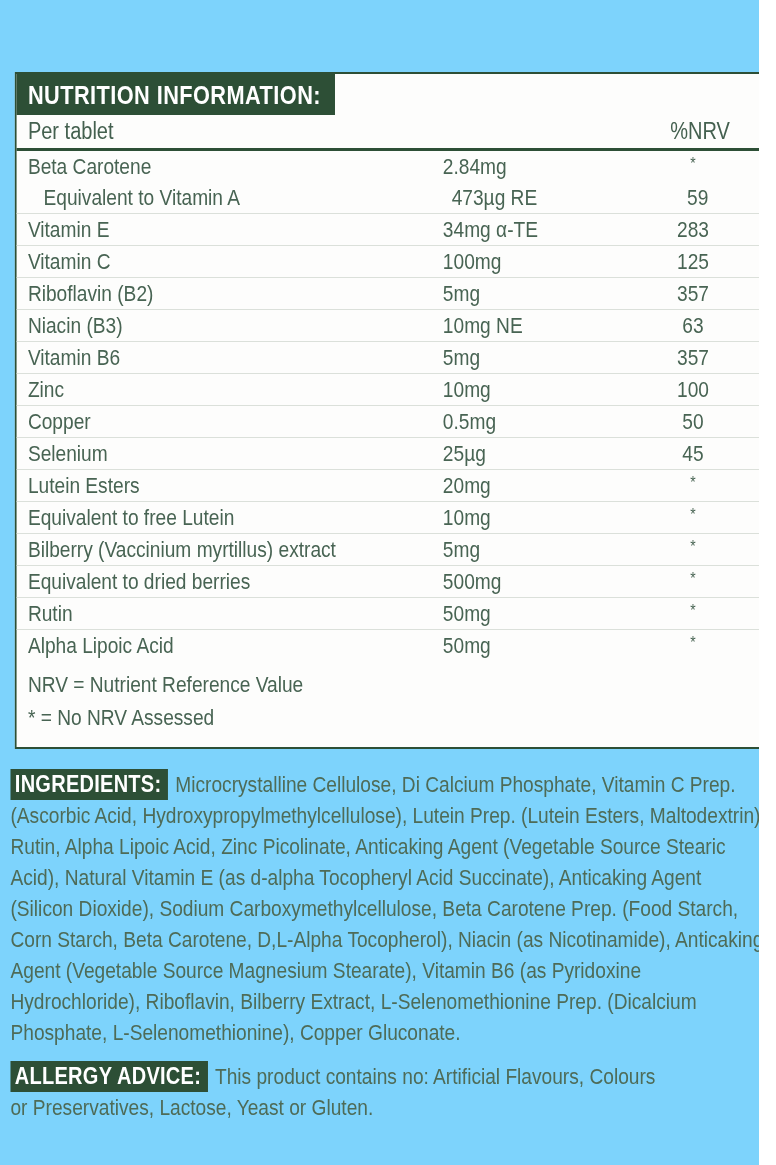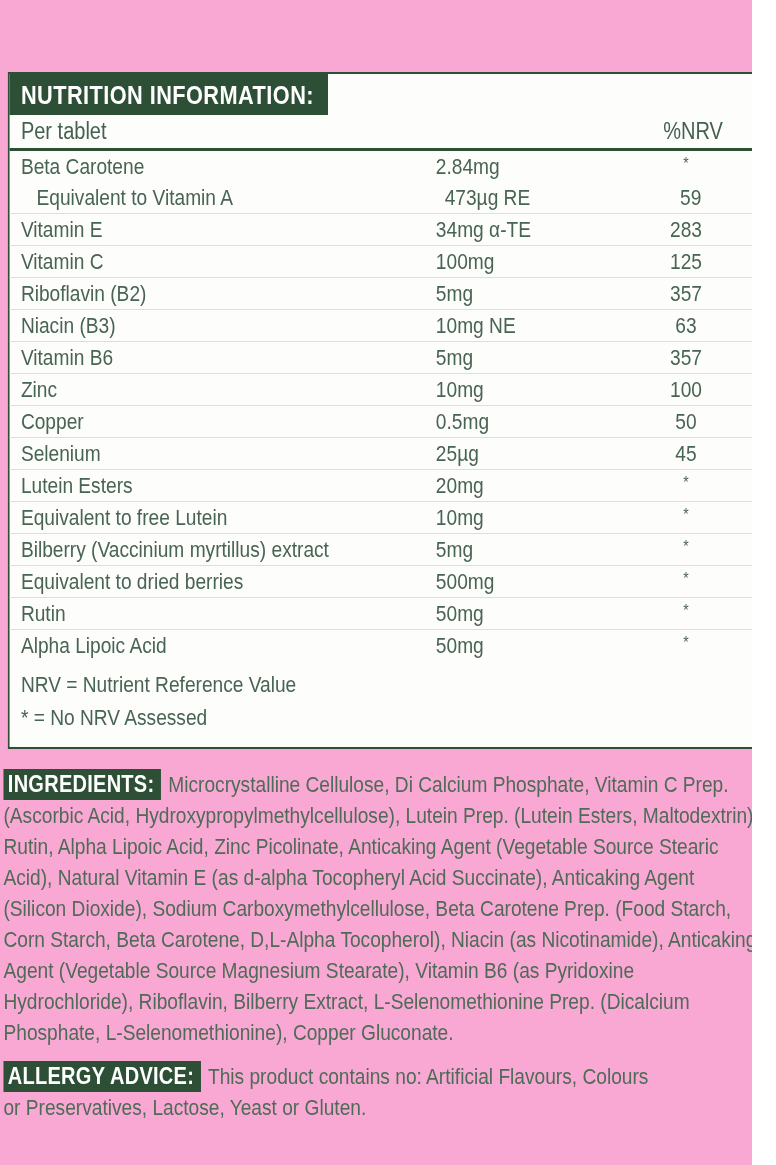--- a/index.html
+++ b/index.html
@@ -1,17 +1,17 @@
 <!DOCTYPE html>
 <html><head>
 <meta charset="utf-8">
 <style>
   html,body{margin:0;padding:0;}
   body{background:#ffffff;font-family:"Liberation Sans",sans-serif;}
-  .page{position:relative;width:752px;height:1165px;background:#f9a8d4;overflow:hidden;}
+  .page{position:relative;width:752px;height:1165px;background:#7dd3fc;overflow:hidden;padding-left:7px;}
   
   .condense{width:884px;transform:scaleX(0.87);transform-origin:0 0;}
 
   .ntable{margin:72px 0 0 9px;width:864px;border:2px solid #2d4f36;color:#486453;background:#fdfdfc;}
   .hdrbox{display:inline-block;background:#2d4f36;color:#ffffff;font-weight:bold;
           font-size:25px;line-height:26px;letter-spacing:0.5px;padding:8px 16px 7px 13px;}
   .colsrow{display:flex;justify-content:space-between;align-items:center;height:33px;
            padding:0 44px 0 13px;font-size:23px;color:#44604f;border-bottom:3px solid #2d4f36;}
   .nrow{display:flex;align-items:center;height:31px;font-size:22px;border-top:1px solid #dbe0da;}
   .nrow.nosep{border-top:none;}

